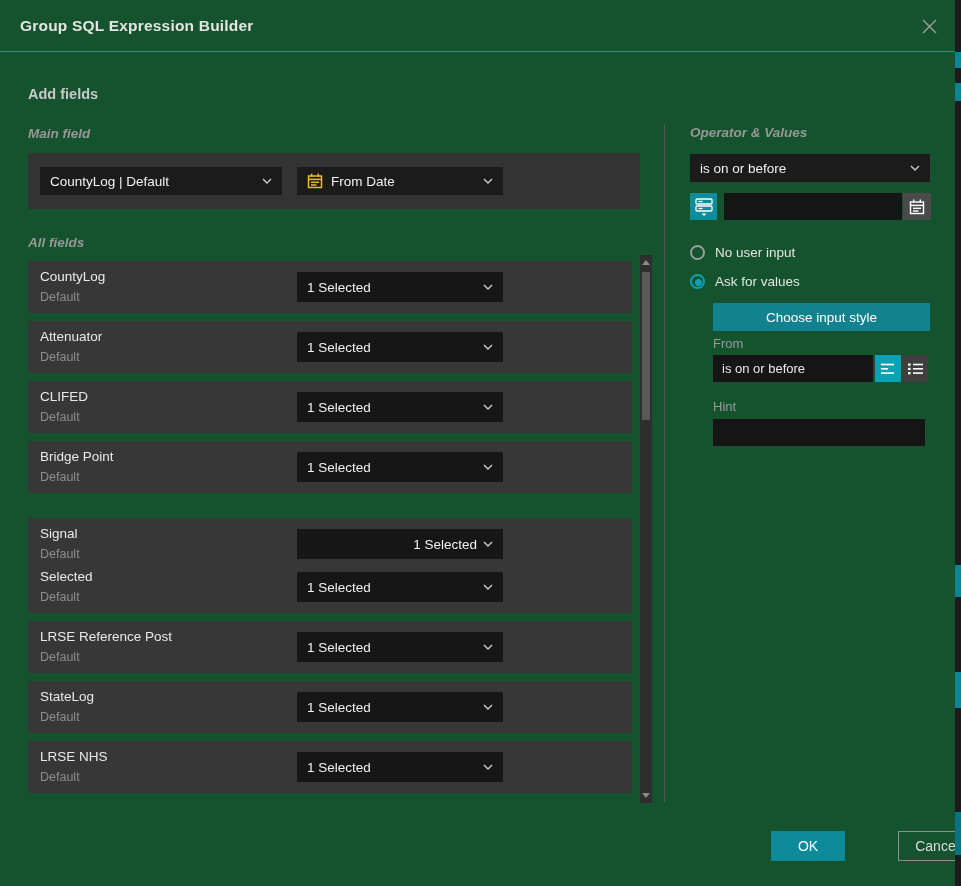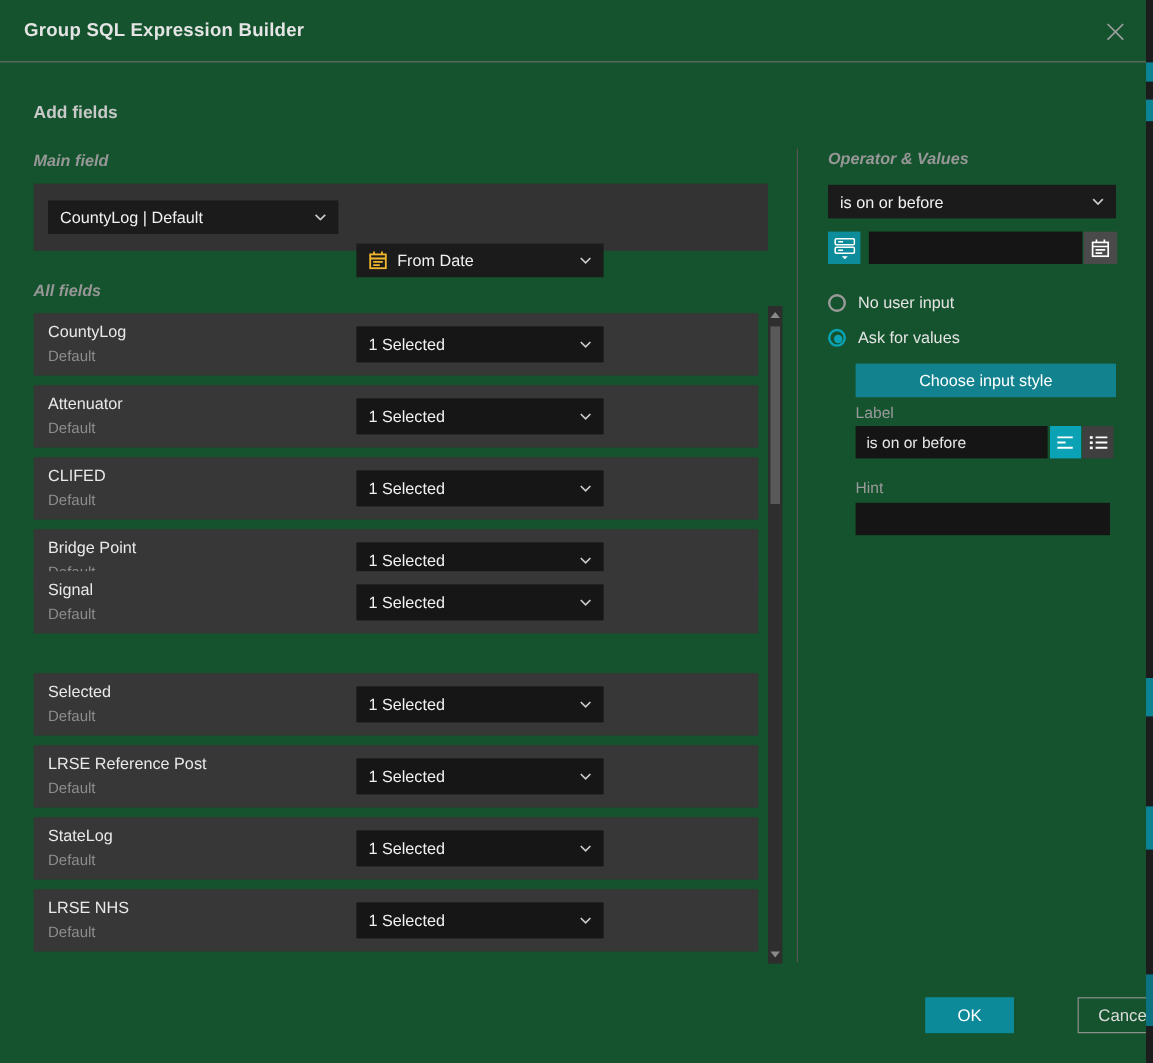--- a/index.html
+++ b/index.html
@@ -93,21 +93,21 @@
 
   <div class="sub-label" style="left:28px; top:126px;">Main field</div>
 
   <div class="main-field-panel">
     <div class="dropdown" style="left:12px; top:14px; width:242px; height:28px;">
       <span class="dd-text">CountyLog | Default</span>
       <svg class="dd-chevron" width="10" height="6" viewBox="0 0 10 6">
           <path d="M1 1 L5 5 L9 1" stroke="#cccccc" stroke-width="1.4" fill="none"></path>
         </svg>
     </div>
-    <div class="dropdown" style="left:269px; top:14px; width:206px; height:28px;margin-top:36px;">
+    <div class="dropdown" style="left:269px; top:14px; width:206px; height:28px;">
       <svg width="16" height="16" viewBox="0 0 16 16" style="margin-right:8px; flex:none;">
         <g stroke="#f3b72e" fill="none" stroke-width="1.5">
           <rect x="1.5" y="3" width="13" height="11.5"></rect>
           <line x1="1.5" y1="6.4" x2="14.5" y2="6.4"></line>
           <line x1="4.7" y1="0.6" x2="4.7" y2="3.6"></line>
           <line x1="11.3" y1="0.6" x2="11.3" y2="3.6"></line>
           <line x1="4" y1="9.3" x2="12" y2="9.3"></line>
           <line x1="4" y1="12" x2="9.5" y2="12"></line>
         </g>
       </svg>
@@ -158,21 +158,21 @@
       <div class="fname">Bridge Point</div>
       <div class="fsub">Default</div>
       <div class="dropdown" style="left:269px; top:11px; width:206px; height:30px; background:#161616;">
         <span class="dd-text">1 Selected</span>
         <svg class="dd-chevron" width="10" height="6" viewBox="0 0 10 6">
             <path d="M1 1 L5 5 L9 1" stroke="#cccccc" stroke-width="1.4" fill="none"></path>
           </svg>
       </div>
     </div>
 
-    <div class="field-row" style="top: 476px;">
+    <div class="field-row" style="top: 518px; text-align: right;">
       <div class="fname">Signal</div>
       <div class="fsub">Default</div>
       <div class="dropdown" style="left:269px; top:11px; width:206px; height:30px; background:#161616;">
         <span class="dd-text">1 Selected</span>
         <svg class="dd-chevron" width="10" height="6" viewBox="0 0 10 6">
             <path d="M1 1 L5 5 L9 1" stroke="#cccccc" stroke-width="1.4" fill="none"></path>
           </svg>
       </div>
     </div>
 
@@ -270,21 +270,21 @@
     <div class="radio-label">No user input</div>
   </div>
 
   <div class="radio-row selected" style="top:274px;">
     <div class="radio-circle"></div>
     <div class="radio-label">Ask for values</div>
   </div>
 
   <button class="btn btn-primary" style="left:713px; top:303px; width:217px; height:28px;">Choose input style</button>
 
-  <div class="field-label" style="left:713px; top:336px;">Label</div>
+  <div class="field-label" style="left:713px; top:336px;">From</div>
 
   <input class="text-input" style="left: 713px; top: 355px; width: 160px; height: 27px;" value="is on or before">
 
   <div class="icon-btn teal-bright" style="left:875px; top:355px; width:26px; height:27px;">
     <svg width="15" height="12" viewBox="0 0 15 12">
       <g stroke="#ffffff" stroke-width="1.6">
         <line x1="0" y1="1.5" x2="13" y2="1.5"></line>
         <line x1="0" y1="5.8" x2="7" y2="5.8"></line>
         <line x1="0" y1="10.1" x2="13" y2="10.1"></line>
       </g>

